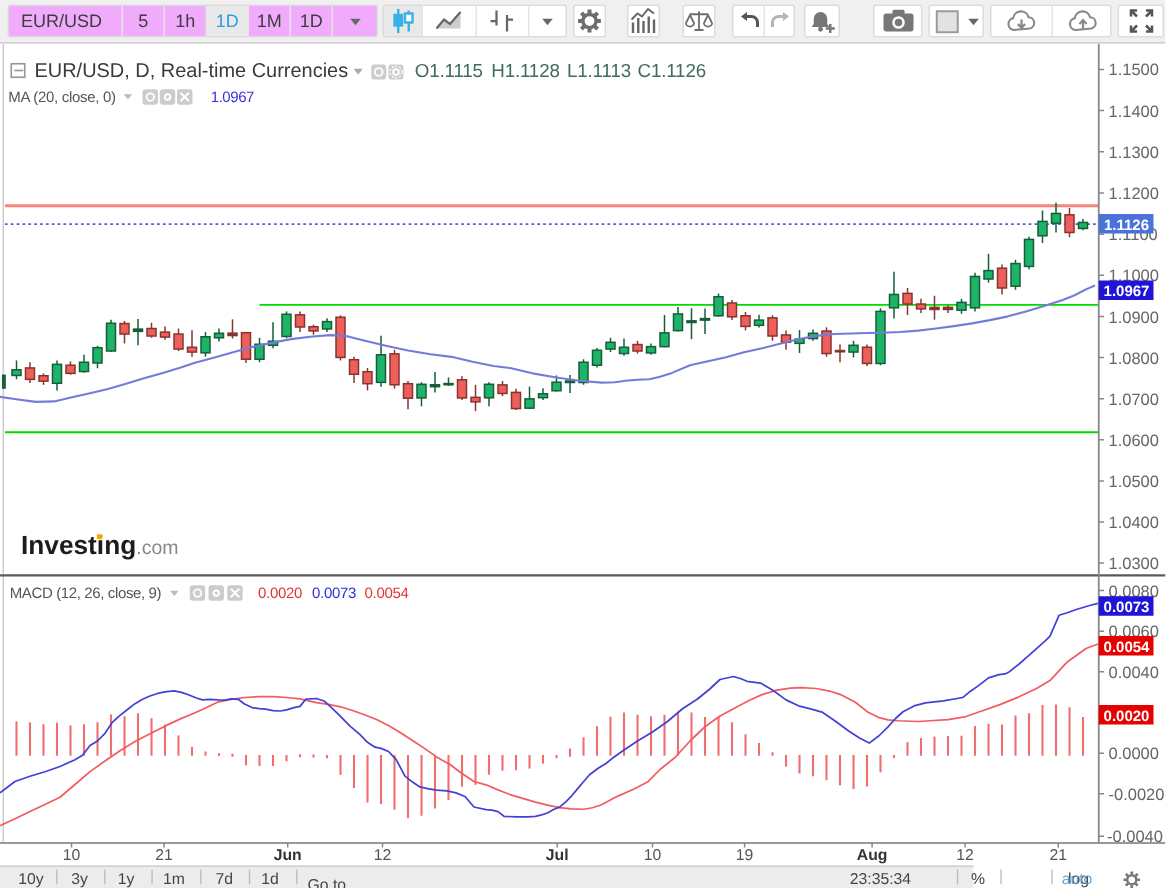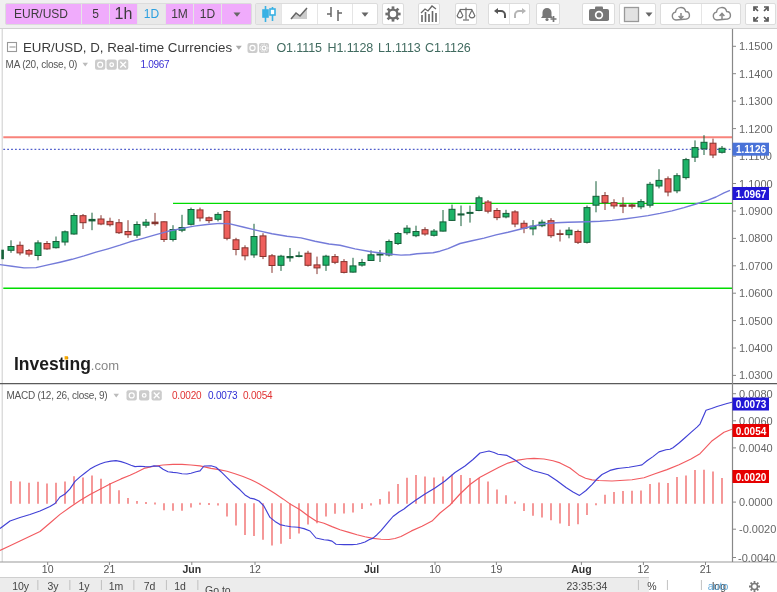--- a/index.html
+++ b/index.html
@@ -364,21 +364,21 @@
 <text x="243" y="398.8" font-size="10" letter-spacing="-0.2" fill="#e03333" font-family="Liberation Sans, sans-serif">0.0054</text>
 <text x="14" y="369.5" font-size="17.5" font-weight="bold" fill="#1c1c1c" font-family="Liberation Sans, sans-serif">Investing<tspan font-size="13" font-weight="normal" fill="#888">.com</tspan></text>
 <rect x="64.6" y="356.2" width="3.3" height="3.3" fill="#f7a800"></rect>
 </svg>
 <div style="position:absolute;top:0;left:0;width:777px;height:29px;background:#f0f0f0;border-bottom:1px solid #d0d0d0;box-sizing:border-box">
       <div style="position:absolute;left:5px;top:3px;width:247px;height:22px;background:#f0abfc;border:1px solid #dcdcdc;border-radius:2px;box-sizing:border-box">
         <div style="position:absolute;left:0px;top:0;width:76px;height:20px;border-right:1px solid #e5e5e5;box-sizing:border-box;display:flex;align-items:center;justify-content:center;font-size:12px;color:#3c3c3c">
           <span style="position:absolute;left:8px">EUR/USD</span>
         </div>
         <div style="position:absolute;left:76px;top:0;width:28px;height:20px;border-right:1px solid #e5e5e5;box-sizing:border-box;display:flex;align-items:center;justify-content:center;font-size:12px;color:#3c3c3c">5</div>
-        <div style="position:absolute;left:104px;top:0;width:28px;height:20px;border-right:1px solid #e5e5e5;box-sizing:border-box;display:flex;align-items:center;justify-content:center;font-size:16px;color:#3c3c3c">1h</div>
+        <div style="position:absolute;left:104px;top:0;width:28px;height:20px;border-right:1px solid #e5e5e5;box-sizing:border-box;display:flex;align-items:center;justify-content:center;font-size:12px;color:#3c3c3c">1h</div>
         <div style="position:absolute;left:132px;top:0;width:28px;height:20px;background:#e9e9e9;border-right:1px solid #e5e5e5;box-sizing:border-box;display:flex;align-items:center;justify-content:center;font-size:12px;color:#3c3c3c">
           <span style="color:#2b9fe0">1D</span>
         </div>
         <div style="position:absolute;left:160px;top:0;width:28px;height:20px;border-right:1px solid #e5e5e5;box-sizing:border-box;display:flex;align-items:center;justify-content:center;font-size:12px;color:#3c3c3c">1M</div>
         <div style="position:absolute;left:188px;top:0;width:28px;height:20px;border-right:1px solid #e5e5e5;box-sizing:border-box;display:flex;align-items:center;justify-content:center;font-size:12px;color:#3c3c3c">1D</div>
         <div style="position:absolute;left:216px;top:0;width:29px;height:20px;box-sizing:border-box;display:flex;align-items:center;justify-content:center;font-size:12px;color:#3c3c3c">
           <svg width="8" height="5" viewBox="0 0 8 5">
             <path d="M0.5,0.5 L7.5,0.5 L4,4.8 Z" fill="#666"></path>
           </svg>
         </div>

